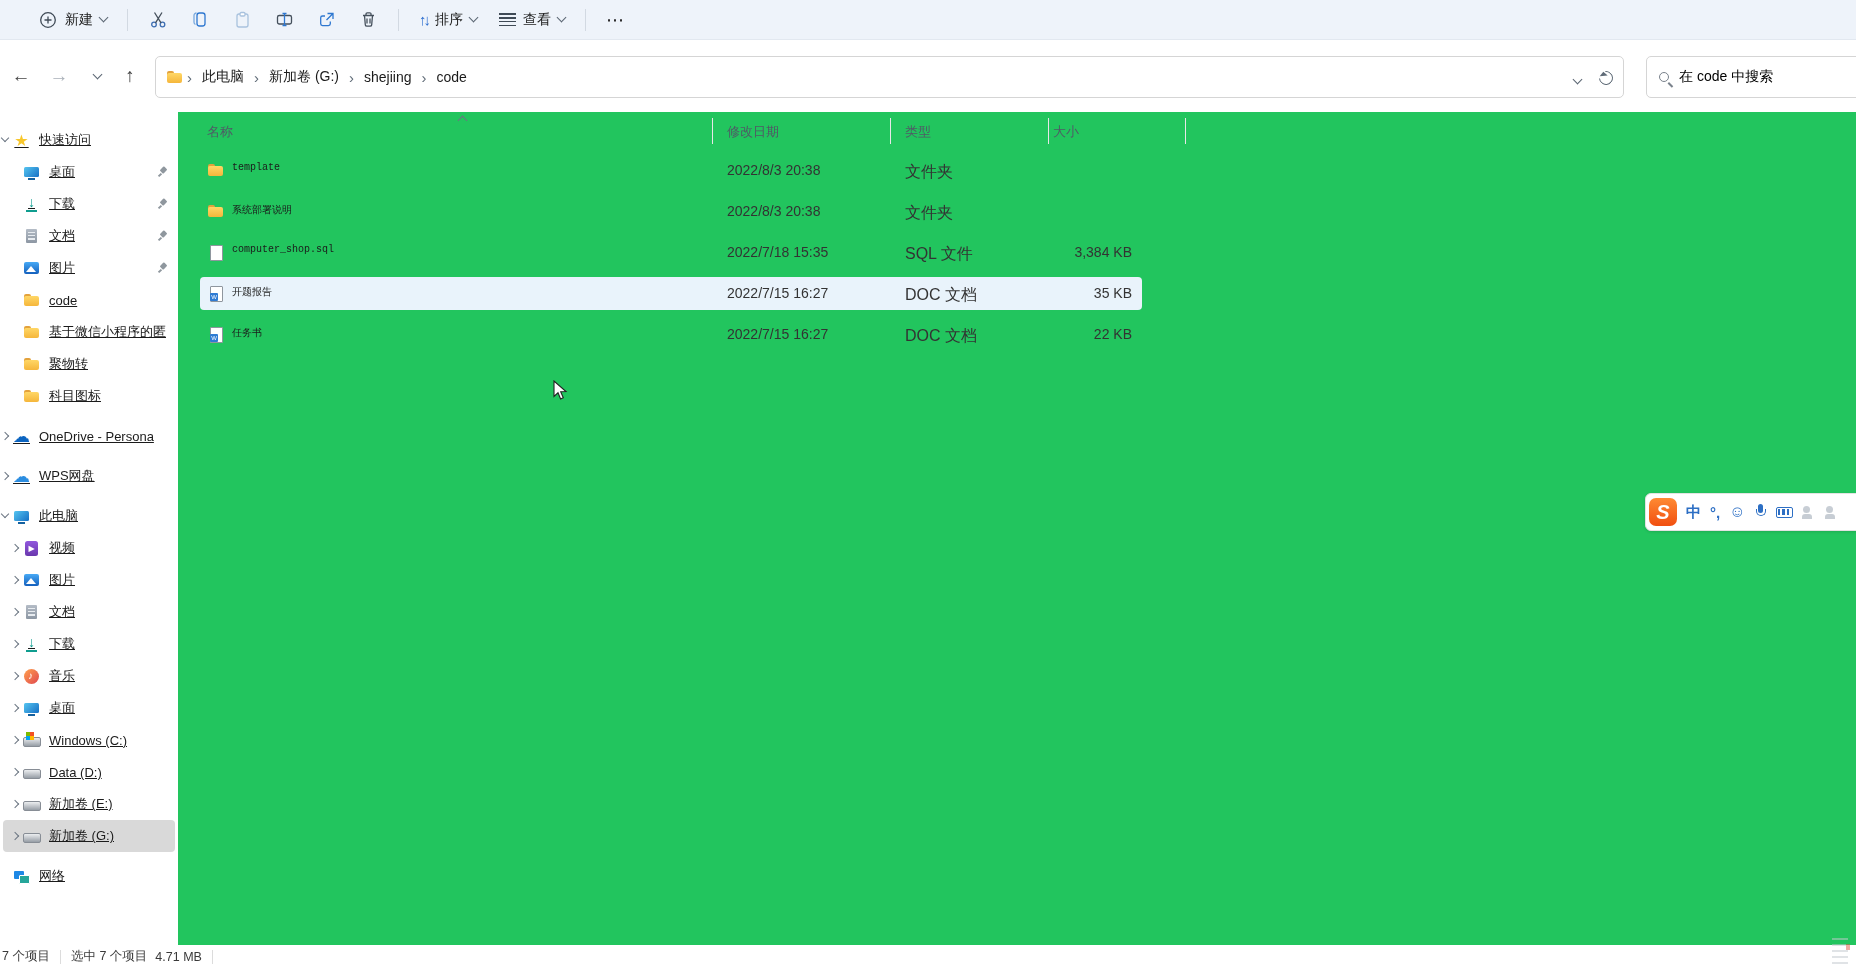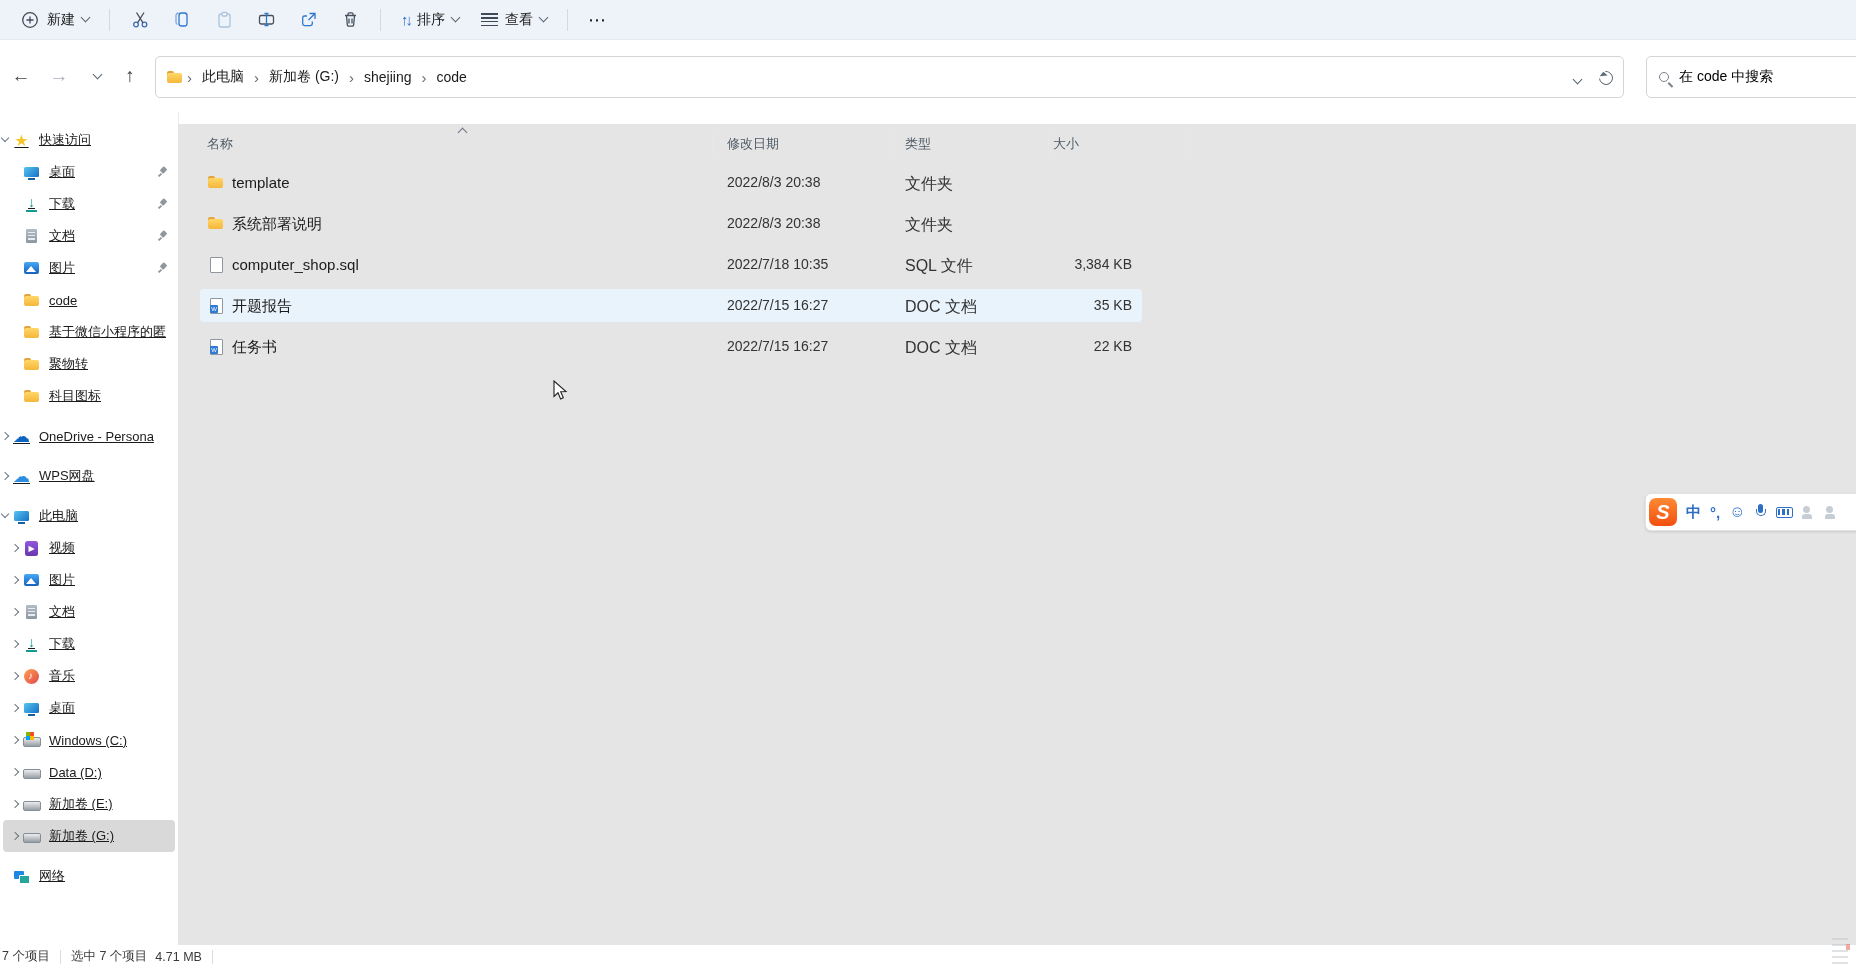--- a/index.html
+++ b/index.html
@@ -3,21 +3,21 @@
 <meta charset="utf-8">
 <style>
   * { margin:0; padding:0; box-sizing:border-box; }
   html,body { width:1856px; height:968px; overflow:hidden; background:#fff;
     font-family:"Liberation Sans", sans-serif; color:#1b1b1b; }
   #root { position:relative; width:1856px; height:968px; background:#fff; }
 
   
   #toolbar { position:absolute; left:0; top:0; width:1856px; height:40px;
     background:#eef3fa; border-bottom:1px solid #e2e8f0;
-    display:flex; align-items:center; gap:2px; padding-left:10px; }
+    display:flex; align-items:center; gap:2px; padding-left:28px; }
   .tb-btn { display:flex; align-items:center; gap:7px; height:32px; padding:0 10px;
     border:none; background:transparent; border-radius:4px; font-size:14px; color:#1b1b1b;
     font-family:inherit; cursor:default; }
   .tb-sep { width:1px; height:22px; background:#d2d9e2; margin:0 8px; }
   .chev { width:7px; height:7px; border-right:1.4px solid #5a6572; border-bottom:1.4px solid #5a6572;
     display:inline-block; transform:rotate(45deg); margin-top:-4px; }
   .chev.right { transform:rotate(-45deg); margin-top:0; }
   .chev.up { transform:rotate(-135deg); margin-top:3px; }
   .tb-ico { display:inline-flex; width:20px; height:20px; align-items:center; justify-content:center; }
   .dots { font-size:18px; letter-spacing:2px; color:#1b1b1b; }
@@ -110,33 +110,33 @@
   .ic-txt::after { content:""; position:absolute; left:6px; top:5px; width:6px; height:7px;
     background:repeating-linear-gradient(#9aa2ab 0 1px, transparent 1px 3px); }
   .ic-docx::before { content:""; position:absolute; inset:1.5px; border-radius:3px; background:#2f7bd3; }
   .ic-docx::after { content:"W"; position:absolute; color:#fff; font-size:9px; font-weight:bold; top:3px; left:4px; }
   .ic-doc::before { content:""; position:absolute; left:3px; top:1px; width:11px; height:14px;
     background:#fff; border:1px solid #8f969e; border-radius:1px; }
   .ic-doc::after { content:"W"; position:absolute; left:3px; bottom:1px; width:8px; height:8px;
     background:#2f7bd3; color:#fff; font-size:6px; line-height:8px; text-align:center; border-radius:1px; }
 
   
-  #files { position:absolute; left:178px; top:124px; width:1678px; height:833px; background:#e5e5e5; }
+  #files { position:absolute; left:178px; top:112px; width:1678px; height:833px; background:#22c55e; }
   #colheader { position:relative; height:38px; font-size:13px; color:#4f5b66; }
   .col-label { position:absolute; top:11px; }
   .col-sep { position:absolute; top:6px; width:1px; height:26px; background:#e7e7e7; }
   #sort-caret { position:absolute; left:281px; top:0px; }
   #sort-caret .chev { border-color:#6b7582; }
   .frow { position:relative; height:41px; }
   .frow-hl { position:absolute; left:22px; top:4px; width:942px; height:33px; border-radius:4px; }
   .frow.selected .frow-hl { background:#cce8ff; border:1px solid #abd5f5; }
   .frow.hover .frow-hl { background:#e9f3fb; }
   .frow .ic { position:absolute; left:29px; top:12px; }
-  .fname { position:absolute; left:54px; top:12px; font-size:15px; color:#1b1b1b; max-width:470px;
-    white-space:nowrap; overflow:hidden; }
+  .fname { position:absolute; left:54px; top:12px; font-size:10px; color:#1b1b1b; max-width:470px;
+    white-space:nowrap; overflow:hidden;font-family:Liberation Mono, monospace; }
   .fdate { position:absolute; left:549px; top:12px; font-size:14px; color:#333; }
   .ftype { position:absolute; left:727px; top:12px; font-size:16px; color:#333; }
   .fsize { position:absolute; left:790px; top:12px; width:164px; text-align:right; font-size:14px; color:#333; }
 
   
   #statusbar { position:absolute; left:0; top:945px; width:1856px; height:23px; background:#fff;
     display:flex; align-items:center; font-size:12.5px; color:#3a3a3a; }
   .st-sep { width:1px; height:14px; background:#dcdcdc; margin:0 10px; }
 
   
@@ -461,21 +461,21 @@
           <span class="ic ic-folder"></span>
           <span class="fname">系统部署说明</span>
           <span class="fdate">2022/8/3 20:38</span>
           <span class="ftype">文件夹</span>
           <span class="fsize"></span>
         </div>
         <div class="frow">
           <div class="frow-hl"></div>
           <span class="ic ic-page"></span>
           <span class="fname">computer_shop.sql</span>
-          <span class="fdate">2022/7/18 10:35</span>
+          <span class="fdate">2022/7/18 15:35</span>
           <span class="ftype">SQL 文件</span>
           <span class="fsize">3,384 KB</span>
         </div>
         <div class="frow hover">
           <div class="frow-hl"></div>
           <span class="ic ic-doc"></span>
           <span class="fname">开题报告</span>
           <span class="fdate">2022/7/15 16:27</span>
           <span class="ftype">DOC 文档</span>
           <span class="fsize">35 KB</span>

